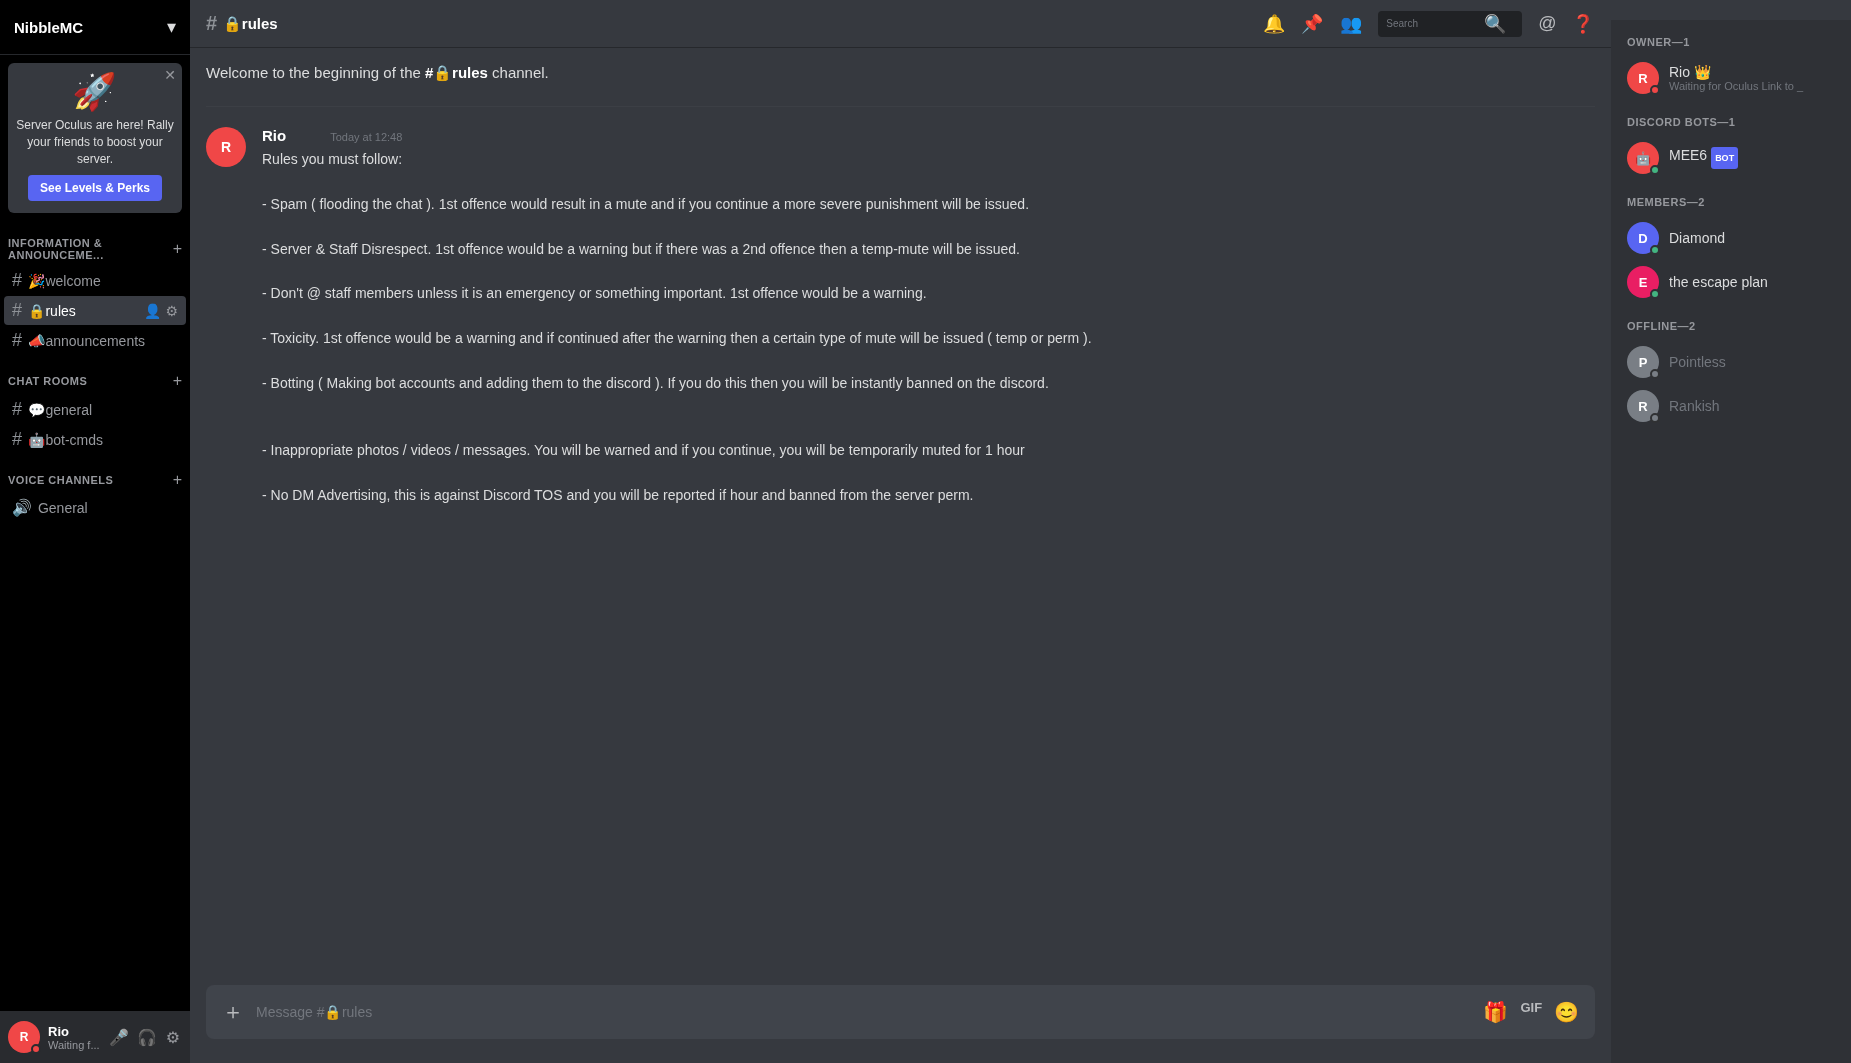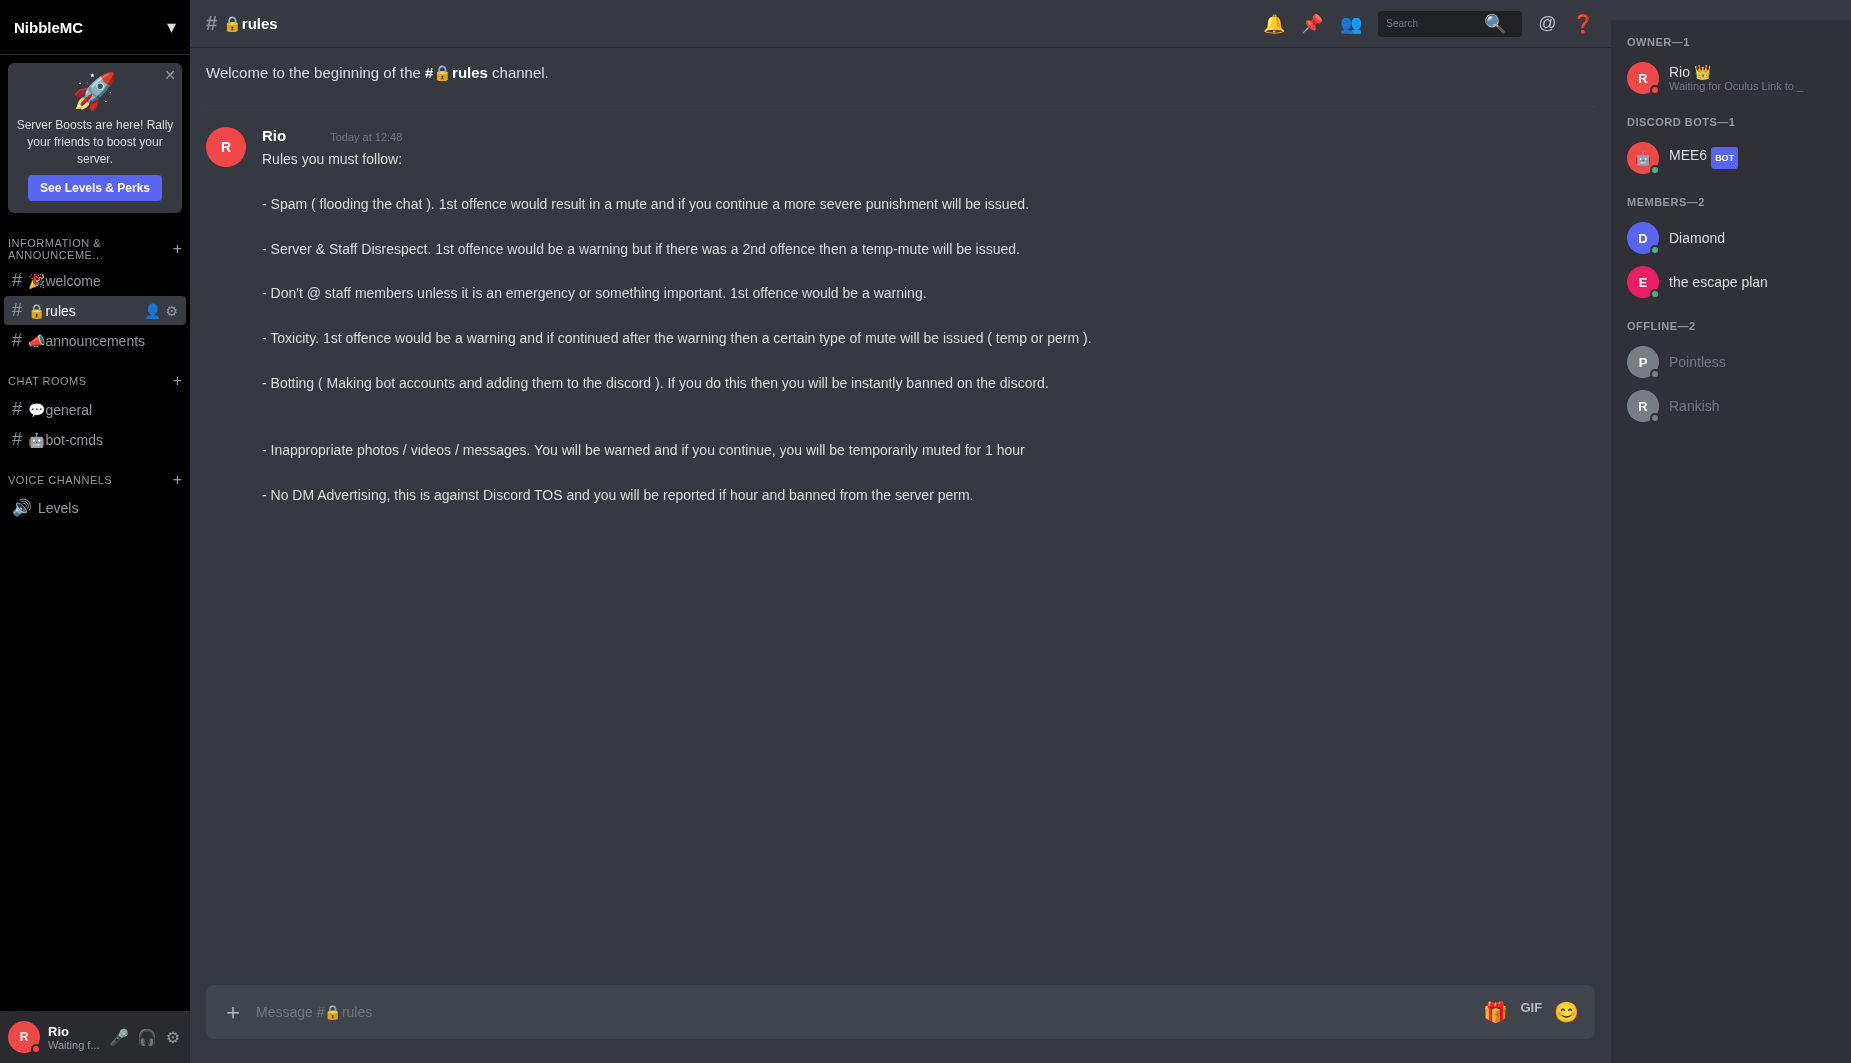--- a/index.html
+++ b/index.html
@@ -92,21 +92,21 @@
     }
     .channel-category {
       padding: 16px 8px 4px 8px;
       display: flex;
       align-items: center;
       justify-content: space-between;
       cursor: pointer;
     }
     .channel-category-label {
       font-size: 11px;
-      font-weight: 400;
+      font-weight: 700;
       color: #96989d;
       text-transform: uppercase;
       letter-spacing: 0.5px;
     }
     .channel-category-add {
       color: #96989d;
       font-size: 16px;
       cursor: pointer;
     }
     .channel-item {
@@ -486,21 +486,21 @@
     <span class="server-header-title">NibbleMC</span>
     <span class="server-header-icon">▾</span>
   </div>
 
   <div class="boost-banner">
     <span class="boost-banner-close">✕</span>
     <div class="boost-banner-icon">
 
       <span style="font-size:36px;">🚀</span>
     </div>
-    <div class="boost-banner-text">Server Boosts are here! Rally your friends to boost your server.</div>
+    <div class="boost-banner-text">Server Oculus are here! Rally your friends to boost your server.</div>
     <button class="boost-banner-btn">See Levels &amp; Perks</button>
   </div>
 
   <div class="channel-list">
 
     <div class="channel-category">
       <span class="channel-category-label">INFORMATION &amp; ANNOUNCEME...</span>
       <span class="channel-category-add">+</span>
     </div>
     <div class="channel-item">
@@ -532,21 +532,21 @@
       <span class="channel-hash">#</span>
       <span class="channel-name">🤖bot-cmds</span>
     </div>
 
     <div class="channel-category">
       <span class="channel-category-label">VOICE CHANNELS</span>
       <span class="channel-category-add">+</span>
     </div>
     <div class="voice-channel-item">
       <span style="color:#8e9297; font-size:16px;">🔊</span>
-      <span>Levels</span>
+      <span>General</span>
     </div>
   </div>
 
   <div class="user-bar">
     <div class="user-avatar" style="background:#f04747;">
       R
       <div class="user-status-dot status-red"></div>
     </div>
     <div class="user-info">
       <div class="user-name">Rio</div>

